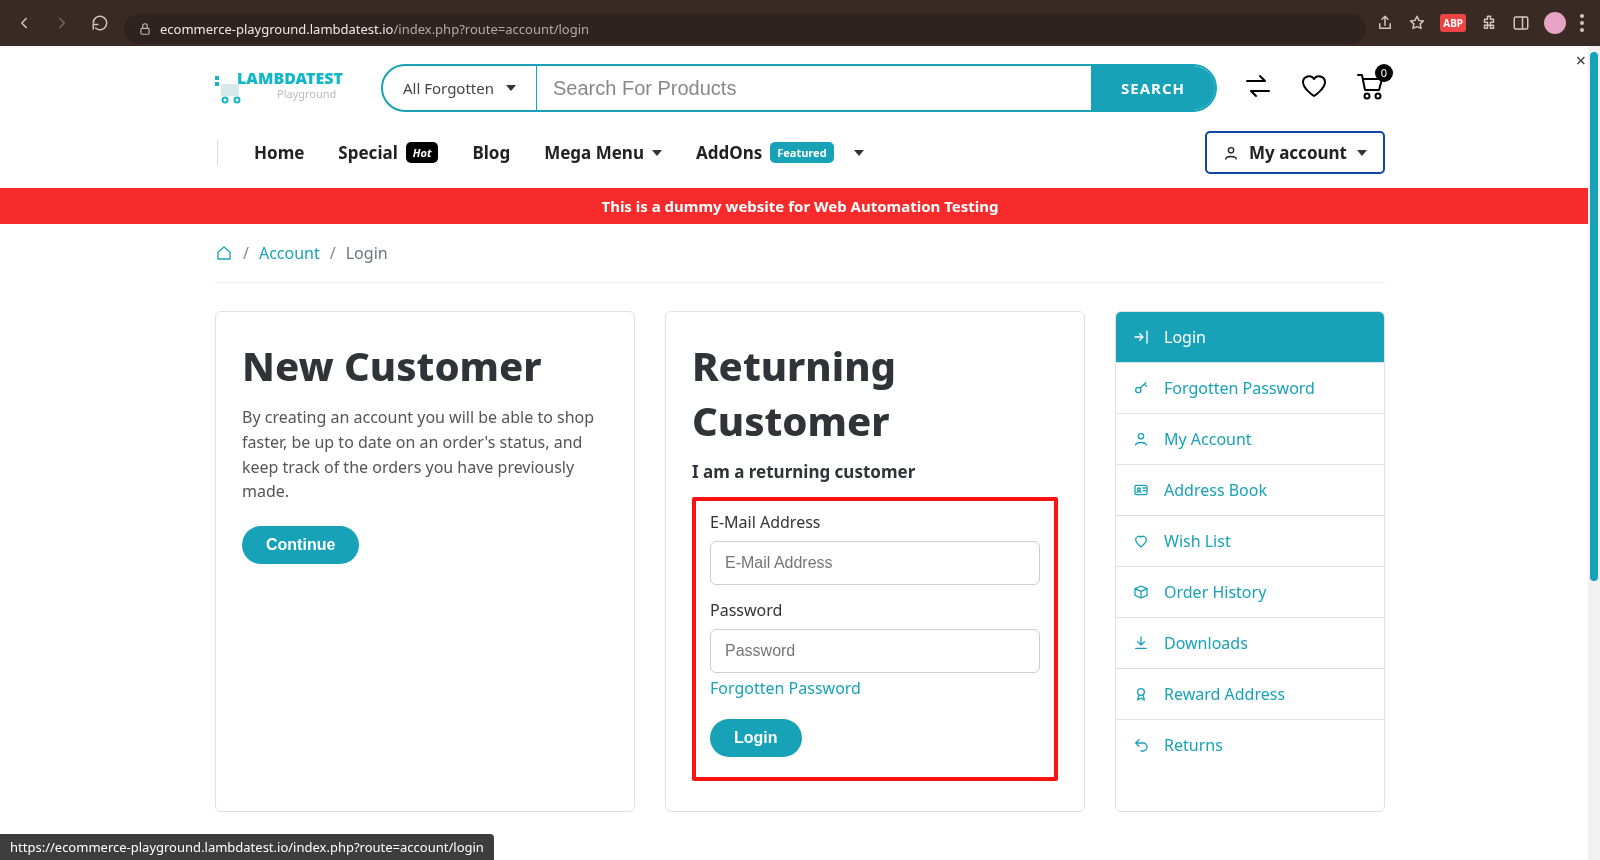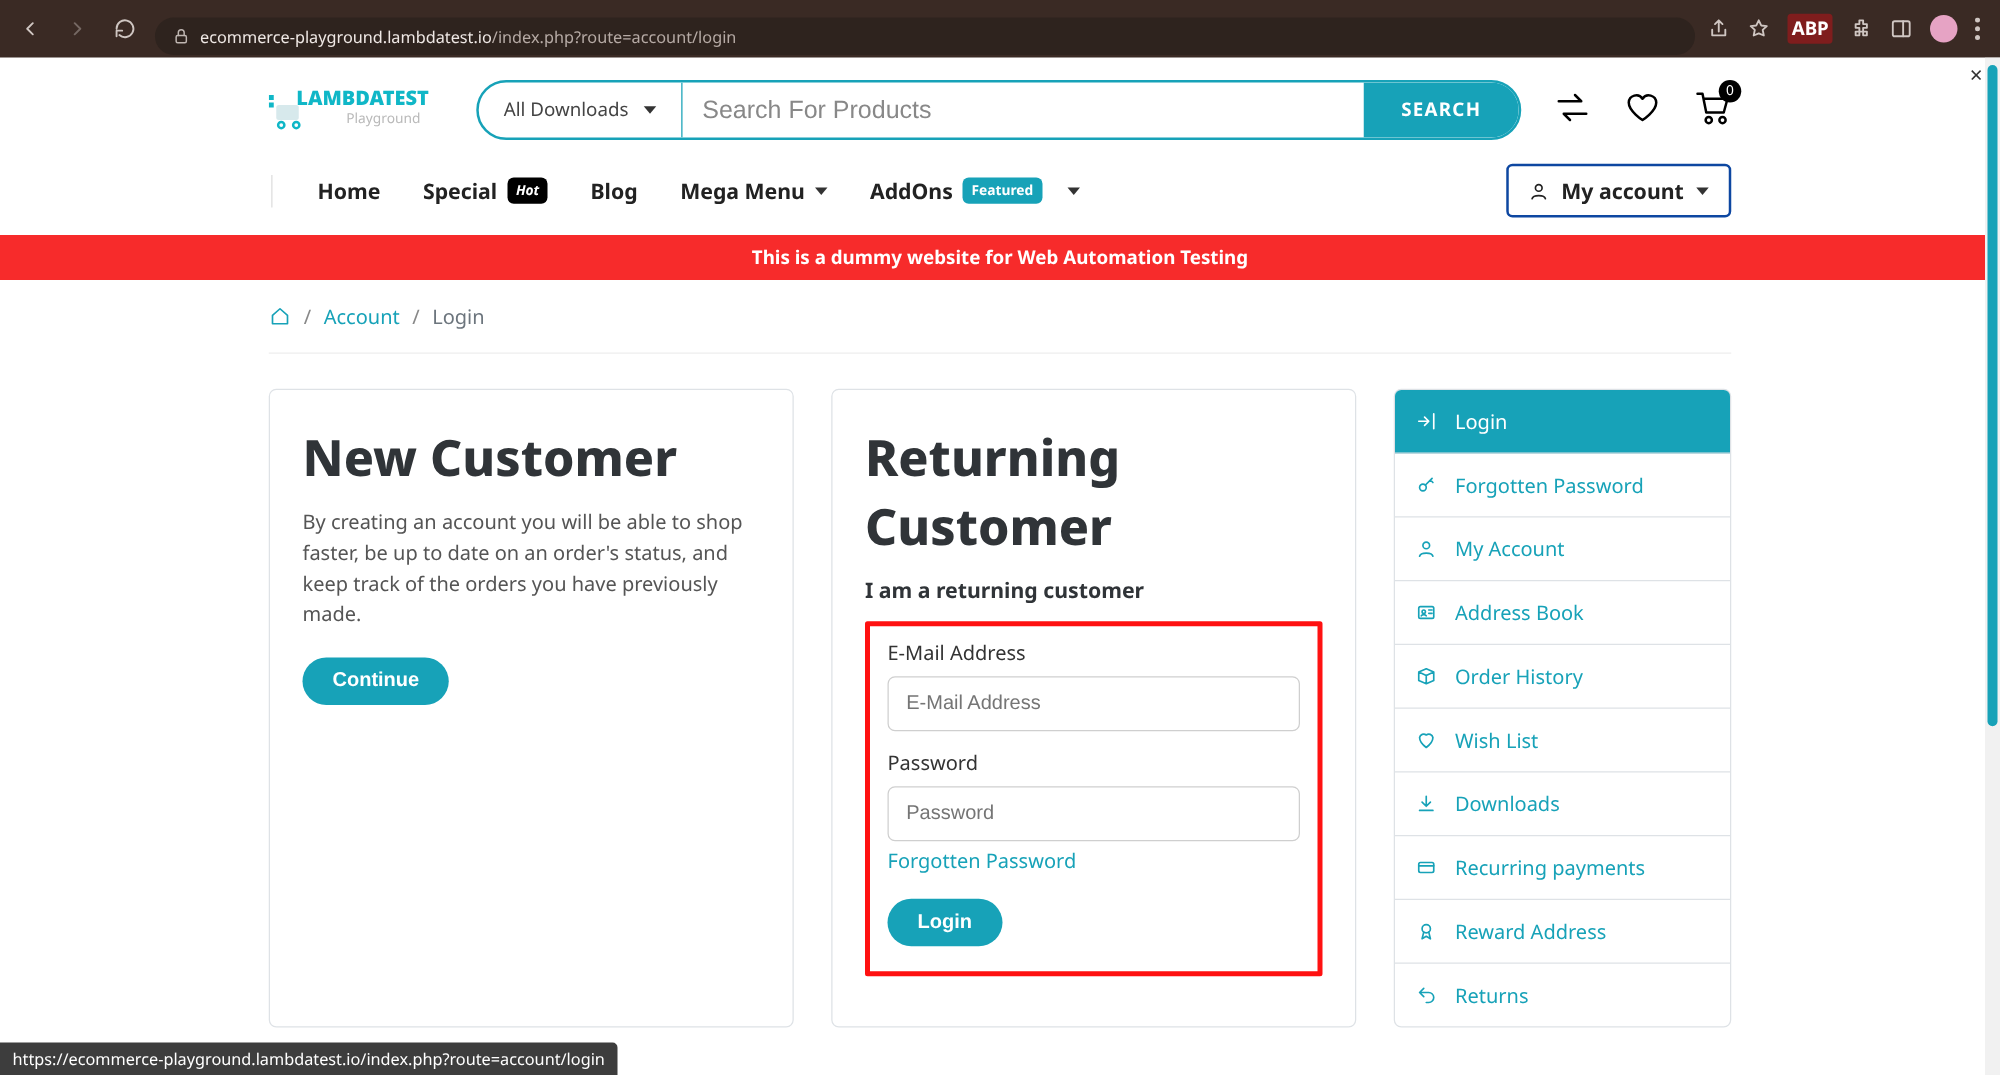--- a/index.html
+++ b/index.html
@@ -18,21 +18,21 @@
   *{box-sizing:border-box;}
 
   
   .chrome{background:var(--brown);height:46px;display:flex;align-items:center;color:#cfc6c2;padding:0 10px;gap:10px;}
   .chrome .nav-btn{width:28px;height:28px;display:flex;align-items:center;justify-content:center;border-radius:4px;}
   .chrome .url-bar{flex:1;background:var(--brown-d);border-radius:16px;height:30px;display:flex;align-items:center;padding:0 14px;color:#cfc6c2;font-size:13px;gap:8px;margin-top:12px;}
   .chrome .url-bar .secure{opacity:.9;}
   .chrome .url-host{color:#efe8e5;}
   .chrome .url-path{color:#b6aaa5;}
   .chrome .right-icons{display:flex;align-items:center;gap:14px;padding-right:6px;}
-  .chrome .right-icons .adp{font-size:15px;background:#7f1d1d;color:#fff;border-radius:3px;padding:2px 3px;font-weight:700;}
+  .chrome .right-icons .adp{font-size:10px;background:#ef4444;color:#fff;border-radius:3px;padding:2px 3px;font-weight:700;}
   .chrome .avatar{width:22px;height:22px;border-radius:50%;background:#e6a3c4;}
   .chrome svg{stroke:#cfc6c2;}
 
   .viewport{position:relative;height:814px;overflow:hidden;}
   .vp-scroll{position:absolute;right:0;top:0;width:12px;height:100%;background:#f1f1f1;}
   .vp-scroll .thumb{position:absolute;right:2px;top:6px;width:8px;height:65%;background:var(--teal);border-radius:4px;}
   .close-x{position:absolute;right:14px;top:2px;color:#333;font-size:18px;cursor:pointer;}
 
   .container{width:1170px;margin:0 auto;}
 
@@ -158,21 +158,21 @@
           <rect x="6" y="18" width="18" height="12" rx="2" fill="#d7e9ec"></rect>
           <circle cx="10" cy="34" r="2.5" fill="none" stroke="#10b7c7"></circle>
           <circle cx="22" cy="34" r="2.5" fill="none" stroke="#10b7c7"></circle>
           <rect x="0" y="10" width="4" height="4" fill="#10b7c7"></rect>
           <rect x="0" y="16" width="4" height="4" fill="#10b7c7"></rect>
         </svg>
       </div>
 
       <div class="searchbar">
         <div class="cat">
-          <span>All Downloads</span>
+          <span>All Forgotten</span>
           <span class="caret"></span>
         </div>
         <input type="text" placeholder="Search For Products" style="">
         <div class="go">SEARCH</div>
       </div>
 
       <div class="header-icons">
         <div class="ic">
           <svg width="30" height="26" viewBox="0 0 30 26" stroke-width="2.5">
               <path d="M4 8h18l-5-5M26 18H8l5 5"></path>
@@ -296,50 +296,41 @@
               <svg width="16" height="16" viewBox="0 0 24 24" stroke="currentColor">
                 <rect x="3" y="5" width="18" height="14" rx="2"></rect>
                 <circle cx="9" cy="11" r="2"></circle>
                 <path d="M6 16c1-2 5-2 6 0M15 9h4M15 13h4"></path>
               </svg>
             </span>
           <span>Address Book</span>
         </a>
         <a class="side-item">
           <span class="ico">
-              <svg width="16" height="16" viewBox="0 0 24 24" stroke="currentColor">
-                <path d="M3 7l9-4 9 4v10l-9 4-9-4zM3 7l9 4 9-4M12 11v10"></path>
-              </svg>
-            </span>
-          <span>Order History</span>
-        </a>
-        <a class="side-item">
-          <span class="ico">
               <svg width="16" height="16" viewBox="0 0 24 24" stroke="currentColor" fill="currentColor">
                 <path d="M12 21s-8-6-8-12a5 5 0 0 1 8-3 5 5 0 0 1 8 3c0 6-8 12-8 12z"></path>
               </svg>
             </span>
           <span>Wish List</span>
         </a>
         <a class="side-item">
           <span class="ico">
               <svg width="16" height="16" viewBox="0 0 24 24" stroke="currentColor">
+                <path d="M3 7l9-4 9 4v10l-9 4-9-4zM3 7l9 4 9-4M12 11v10"></path>
+              </svg>
+            </span>
+          <span>Order History</span>
+        </a>
+        <a class="side-item">
+          <span class="ico">
+              <svg width="16" height="16" viewBox="0 0 24 24" stroke="currentColor">
                 <path d="M12 3v12M7 10l5 5 5-5M4 20h16"></path>
               </svg>
             </span>
           <span>Downloads</span>
-        </a>
-        <a class="side-item">
-          <span class="ico">
-              <svg width="16" height="16" viewBox="0 0 24 24" stroke="currentColor">
-                <rect x="3" y="6" width="18" height="12" rx="2"></rect>
-                <path d="M3 10h18"></path>
-              </svg>
-            </span>
-          <span>Recurring payments</span>
         </a>
         <a class="side-item">
           <span class="ico">
               <svg width="16" height="16" viewBox="0 0 24 24" stroke="currentColor">
                 <circle cx="12" cy="9" r="5"></circle>
                 <path d="M9 13l-2 8 5-3 5 3-2-8"></path>
               </svg>
             </span>
           <span>Reward Address</span>
         </a>

